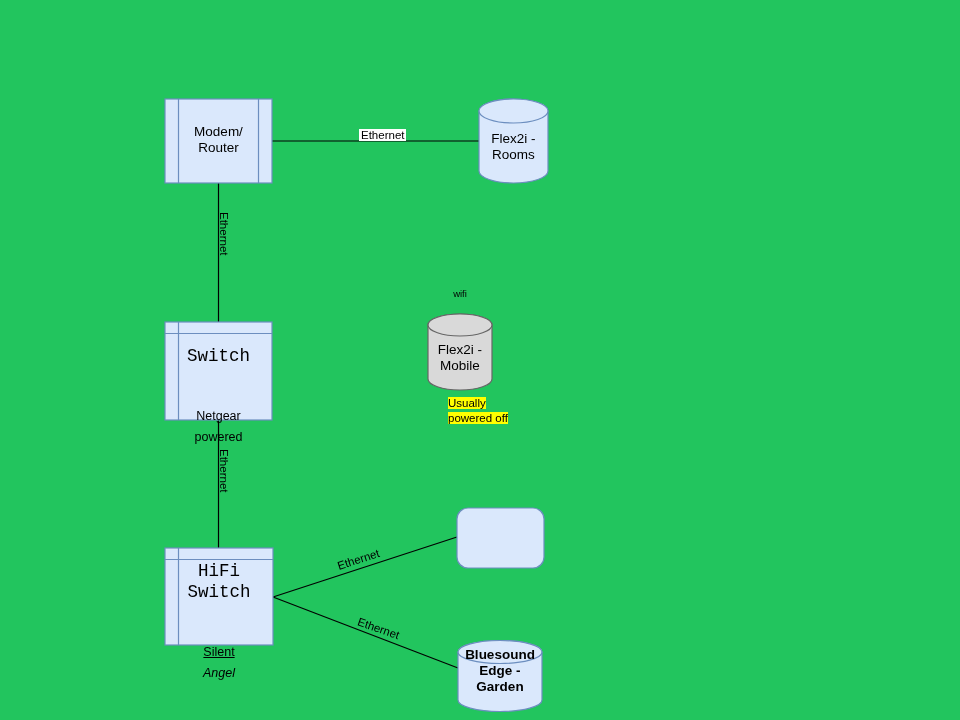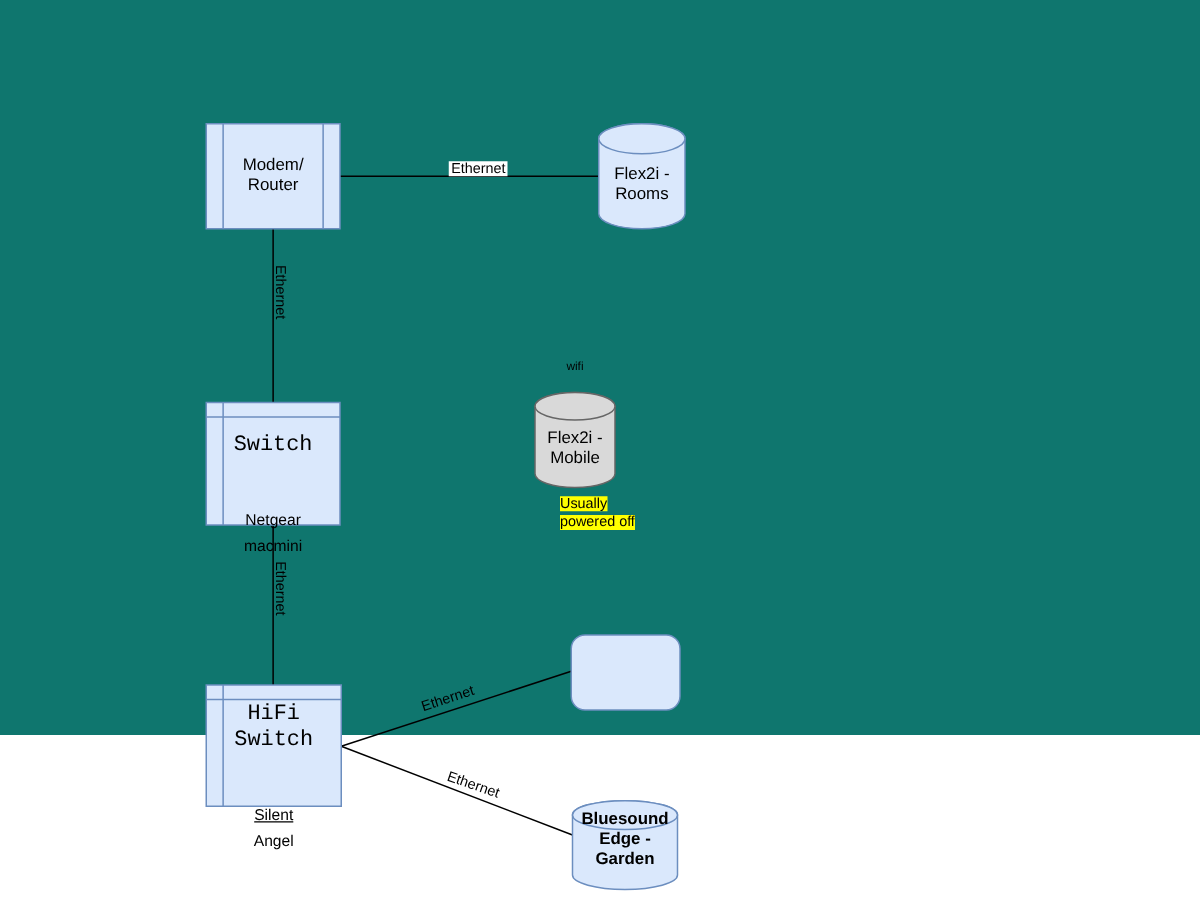--- a/index.html
+++ b/index.html
@@ -11,22 +11,22 @@
   body {
     width: 960px;
     height: 720px;
     font-family: "Liberation Sans", sans-serif;
     color: #000000;
     overflow: hidden;
   }
   #canvas {
     position: relative;
     width: 960px;
-    height: 588px;
-    background: #0f766e;
+    height: 720px;
+    background: #22c55e;
   }
   svg.diagram-layer {
     position: absolute;
     left: 0;
     top: 0;
     width: 960px;
     height: 720px;
     overflow: visible;
   }
   .edge-line {
@@ -153,31 +153,31 @@
   </svg>
 
   <div class="node-label lbl-16" style="left:170px; top:124px; width:97px;">Modem/
 Router</div>
 
   <div class="node-label lbl-16" style="left:480px; top:131px; width:67px;">Flex2i -
 Rooms</div>
 
   <div class="node-label lbl-title-lg" style="left:170px; top:346px; width:97px;">Switch</div>
   <div class="node-label lbl-sub" style="left:170px; top:368px; width:97px;">Netgear</div>
-  <div class="node-label lbl-sub" style="left:170px; top:389px; width:97px;">macmini</div>
+  <div class="node-label lbl-sub" style="left:170px; top:389px; width:97px;">powered</div>
 
   <div class="node-label lbl-small" style="left:430px; top:288px; width:60px;">wifi</div>
   <div class="node-label lbl-16" style="left:428px; top:342px; width:64px;">Flex2i -
 Mobile</div>
   <div class="note-highlight" style="left:448px; top:396px; width:80px;"><span class="hl">Usually</span><br><span class="hl">powered off</span></div>
 
   <div class="node-label lbl-title-lg" style="left:170px; top:561px; width:98px;">HiFi
 Switch</div>
   <div class="node-label lbl-sub" style="left:170px; top:604px; width:98px;text-decoration:underline;">Silent</div>
-  <div class="node-label lbl-sub" style="left:170px; top:625px; width:98px;">Angel</div>
+  <div class="node-label lbl-sub" style="left:170px; top:625px; width:98px;font-style:italic;">Angel</div>
 
 
   <div class="node-label lbl-16" style="left:459px; top:647px; width:82px;font-weight:bold;">Bluesound
 Edge -
 Garden</div>
 
   <div class="edge-label" style="left:359px; top:129px;">Ethernet</div>
 
   <div class="edge-label rot90" style="left:230px; top:210px;">Ethernet</div>
 

